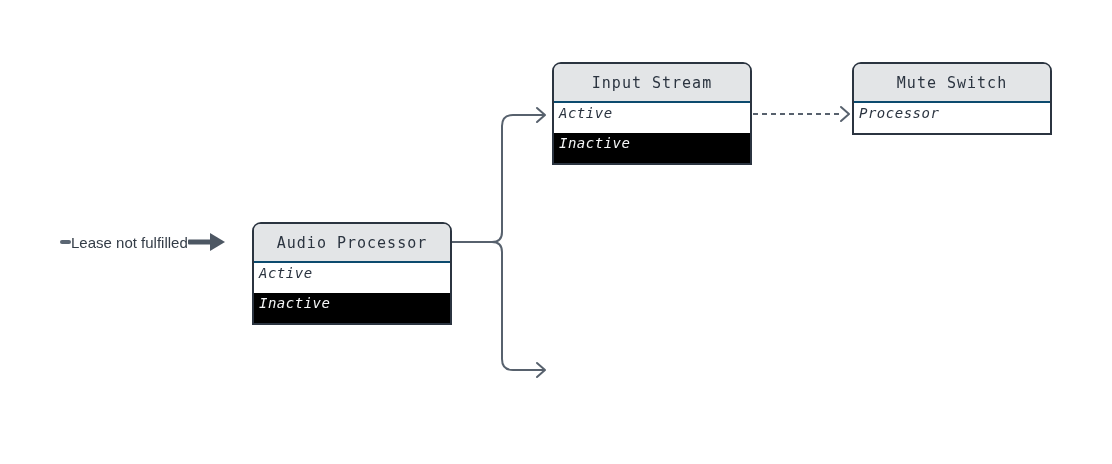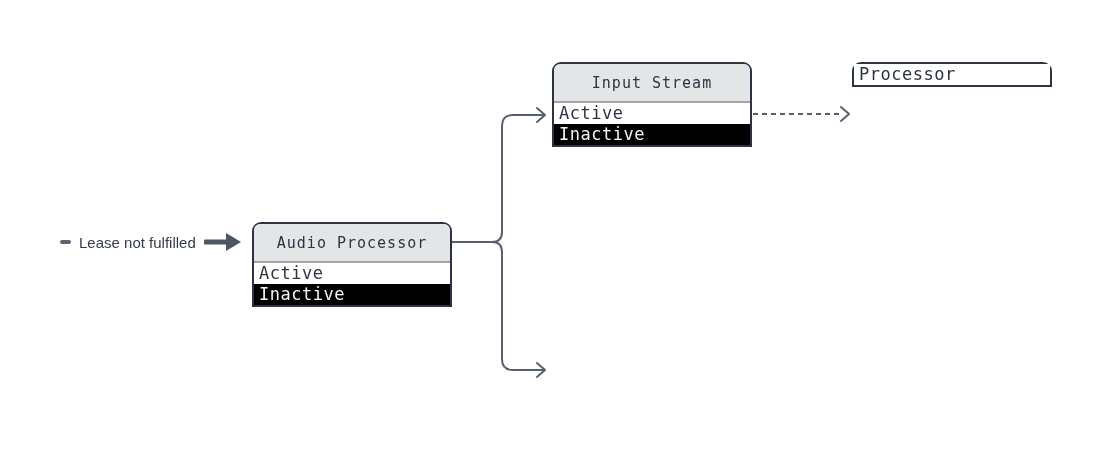--- a/index.html
+++ b/index.html
@@ -8,32 +8,32 @@
     font-family:"DejaVu Sans Mono","Liberation Mono",monospace;
     overflow:hidden;
   }
   .edge-layer{position:absolute;left:0;top:0;width:1112px;height:464px;}
   .node{
     position:absolute;width:200px;box-sizing:border-box;
     border:2px solid #2b3440;border-radius:9px 9px 0 0;background:#ffffff;
   }
   .node-header{
     height:37px;display:flex;align-items:center;justify-content:center;
-    background:#e3e5e7;border-bottom:2px solid #a3a3a3;border-radius:6px 6px 0 0;
+    background:#e3e5e7;border-bottom:2px solid #0c4a6e;border-radius:6px 6px 0 0;
     font-size:15px;font-weight:500;letter-spacing:1px;color:#2b3440;
   }
   .node-row{
-    height:21px;line-height:21px;padding:0 5px;
-    font-size:17px;letter-spacing:.5px;white-space:nowrap;
+    height:30px;line-height:21px;padding:0 5px;
+    font-size:14px;letter-spacing:.5px;white-space:nowrap;font-style:italic;
   }
   .row-on{background:#ffffff;color:#2b3440;}
   .row-off{background:#000000;color:#f4f5f6;}
   .legend{
     position:absolute;left:60px;top:231px;height:22px;
-    display:flex;align-items:center;gap:8px;
+    display:flex;align-items:center;
     font-family:"Liberation Sans","DejaVu Sans",sans-serif;
     font-size:15px;color:#333c47;
   }
   .legend-dash{width:11px;height:4px;border-radius:2px;background:#5b6673;}
   .legend-arrow{display:block;}
 </style>
 </head>
 <body>
 
 <div class="canvas">
@@ -65,17 +65,18 @@
     <div class="node-row row-off">Inactive</div>
   </div>
 
   <div class="node" style="left:552px;top:62px;">
     <div class="node-header">Input Stream</div>
     <div class="node-row row-on">Active</div>
     <div class="node-row row-off">Inactive</div>
   </div>
 
   <div class="node" style="left:852px;top:62px;">
+    <div class="node-header">Mute Switch</div>
     <div class="node-row row-on">Processor</div>
   </div>
 
 
 </div>
 
 </body></html>

